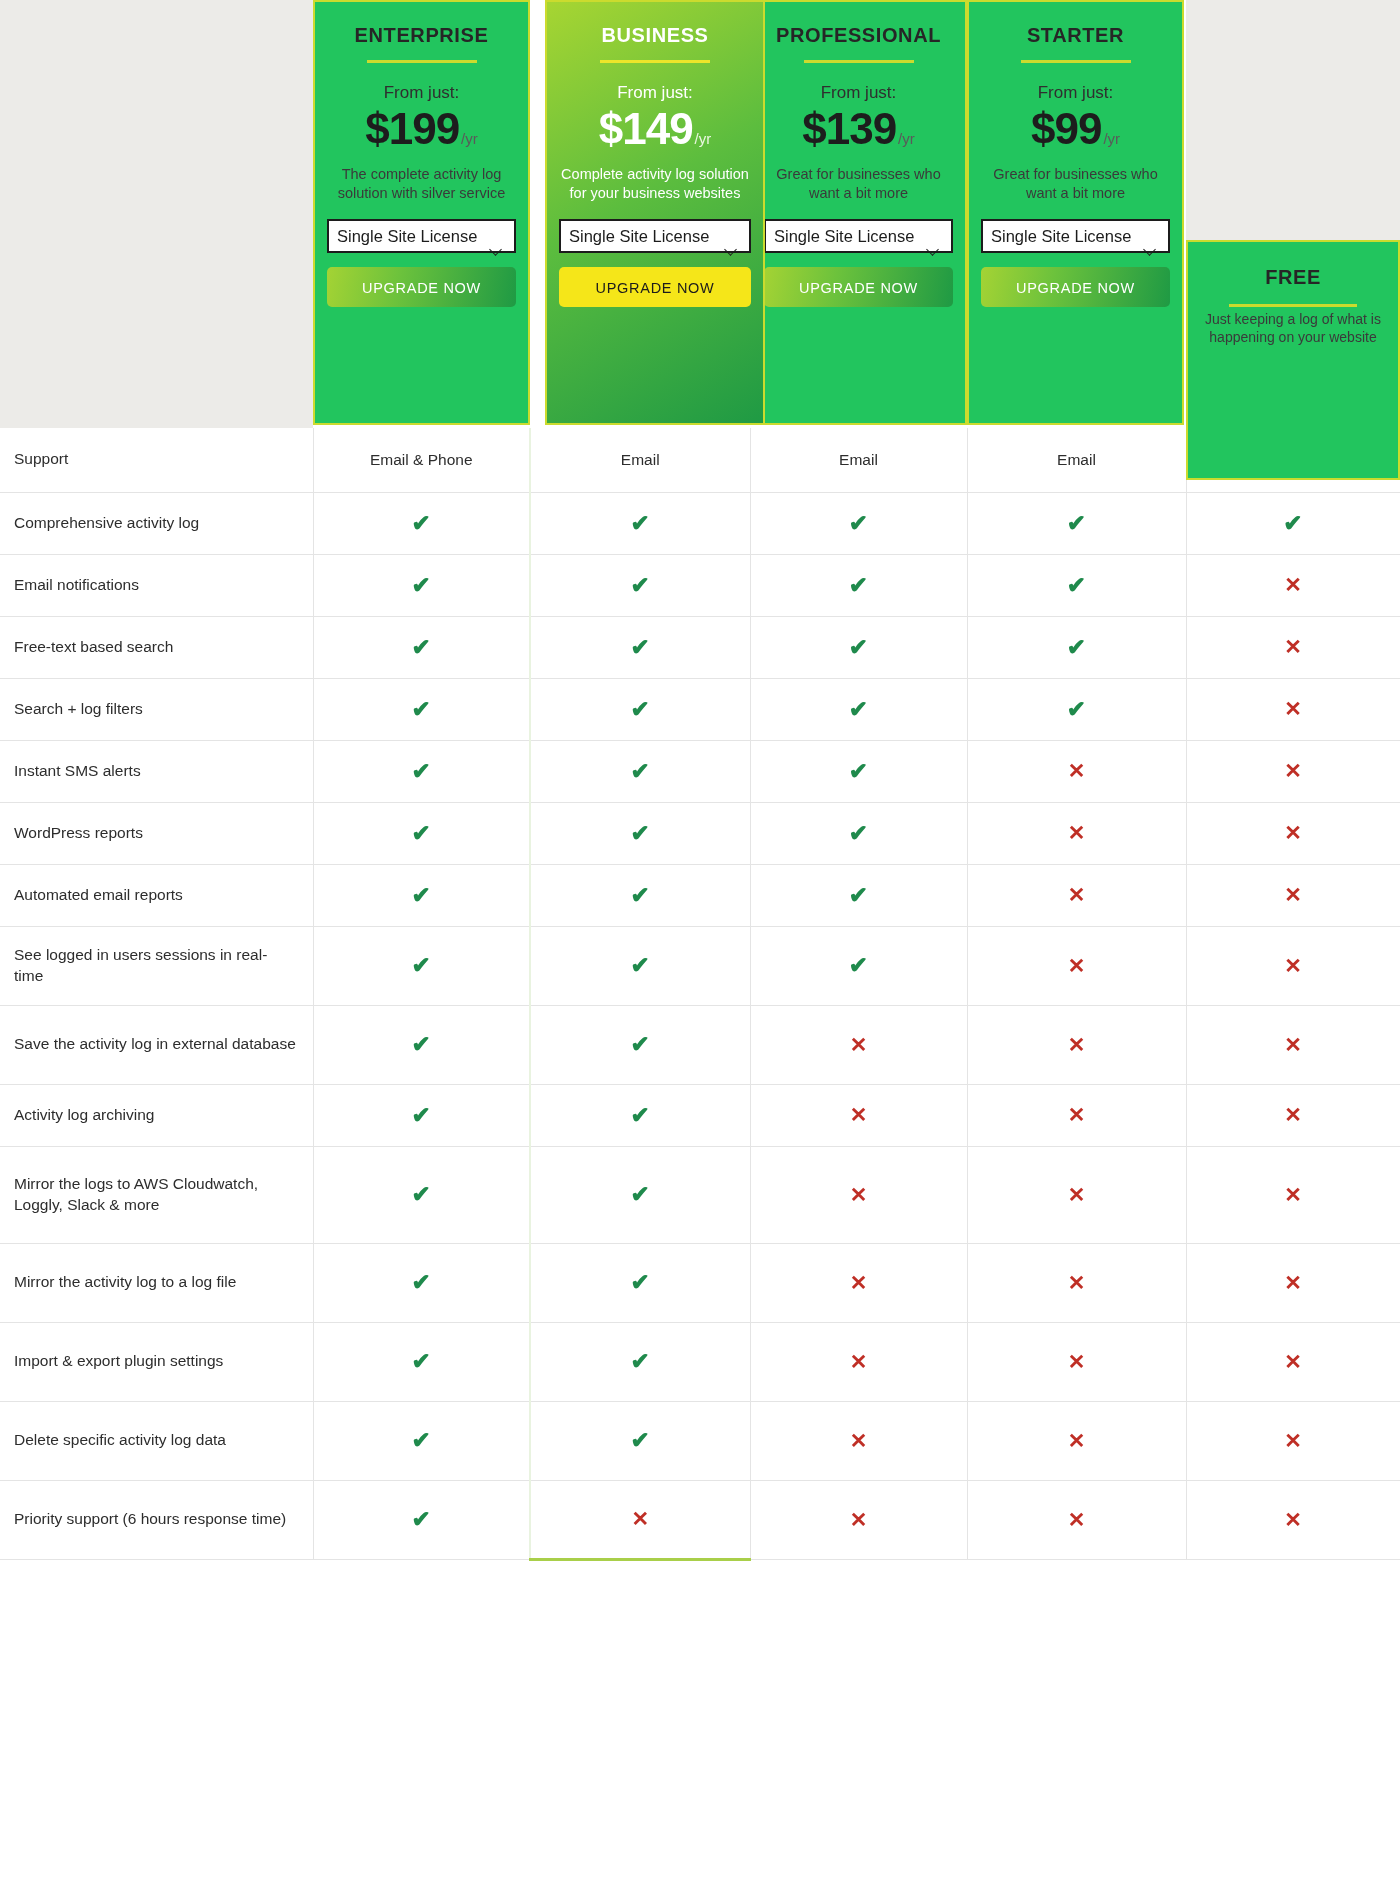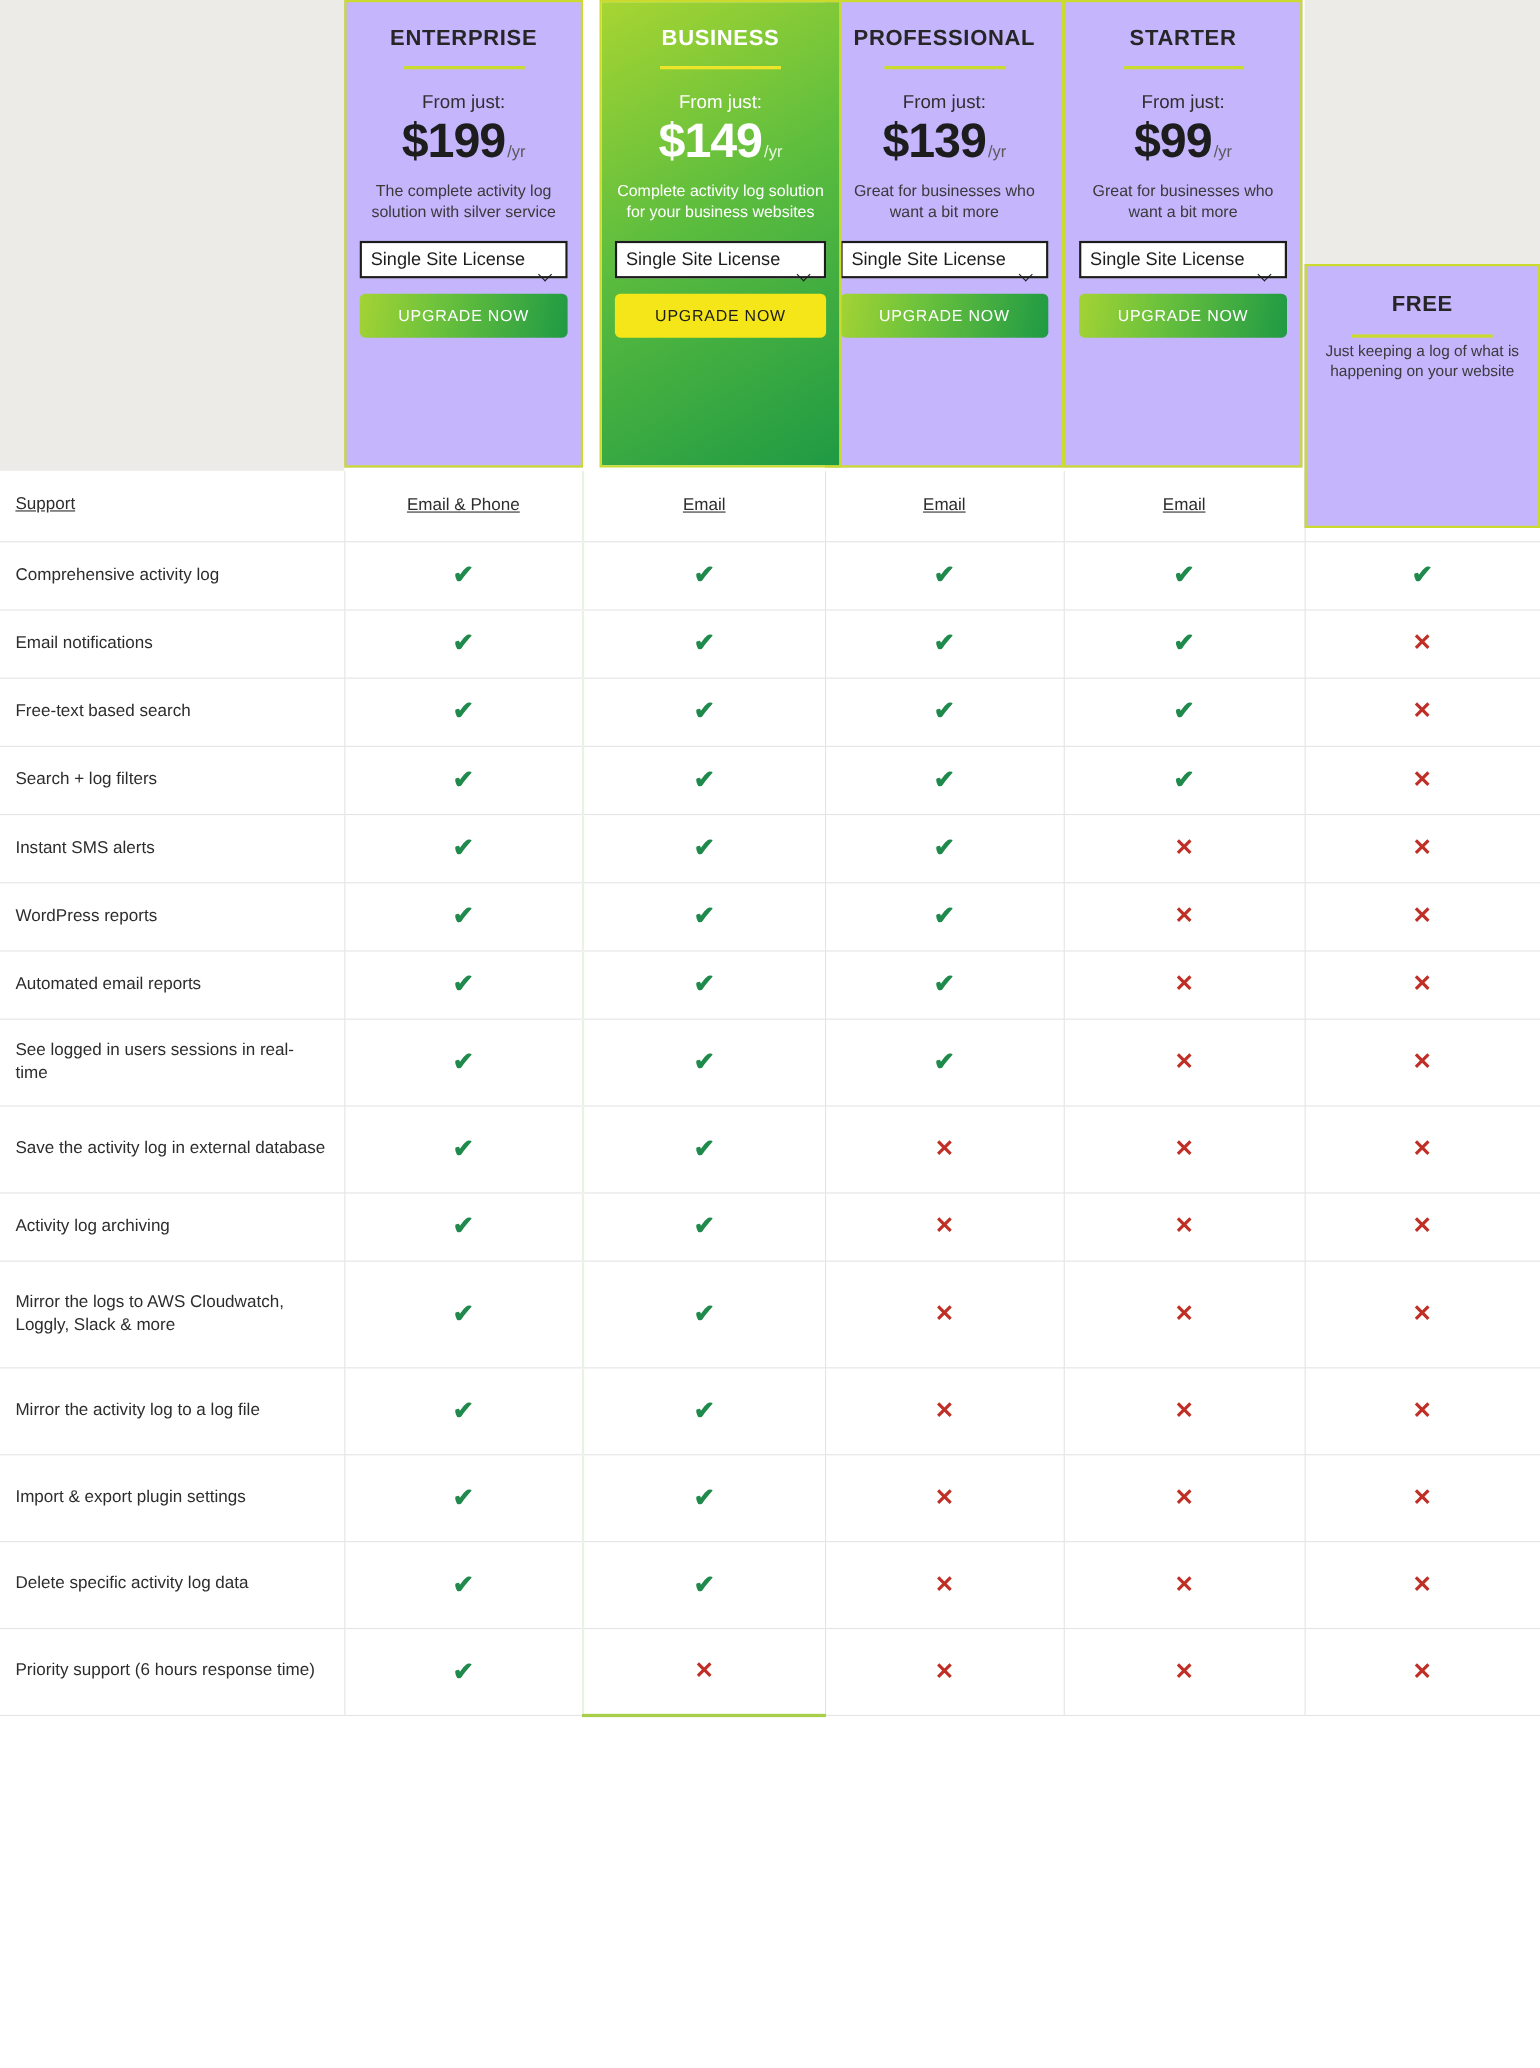--- a/index.html
+++ b/index.html
@@ -46,21 +46,21 @@
     left: 313px; top: 0;
     width: 1087px;
     height: 428px;
   }
 
   .card {
     position: absolute;
     top: 0;
     width: 217px;
     height: 425px;
-    background: #c4b5fd;
+    background: #22c55e;
     border: 2px solid #cbdb2e;
     text-align: center;
     padding: 16px 12px 0 12px;
     overflow: visible;
   }
   .card.c0 { left: 0px; }
   .card.c1 {
     left: 232px;
     background: linear-gradient(150deg, #a7d532 0%, #5cbd3e 45%, #1f9a44 100%);
     border-color: #cbdb2e;
@@ -212,21 +212,21 @@
     color: #2d2d2d;
     border-right: 1px solid #e4e4e4;
     border-left: 0;
   }
   table.compare td.val-cell {
     text-align: center;
     font-size: 15.5px;
     color: #2d2d2d;
     padding: 16px 6px;
   }
-  table.compare tr.r-support td { height: 64px; text-decoration: underline; }
+  table.compare tr.r-support td { height: 64px; }
   table.compare tr.one-line td { height: 62px; }
   table.compare tr.two-line td { height: 79px; }
   table.compare tr.three-line td { height: 97px; }
 
   
   td.biz {
     border-left: 2px solid #e9f3e0;
     border-right: 2px solid #e9f3e0;
   }
   tr.last-row td.biz { border-bottom: 3px solid #a9cf4a; }

